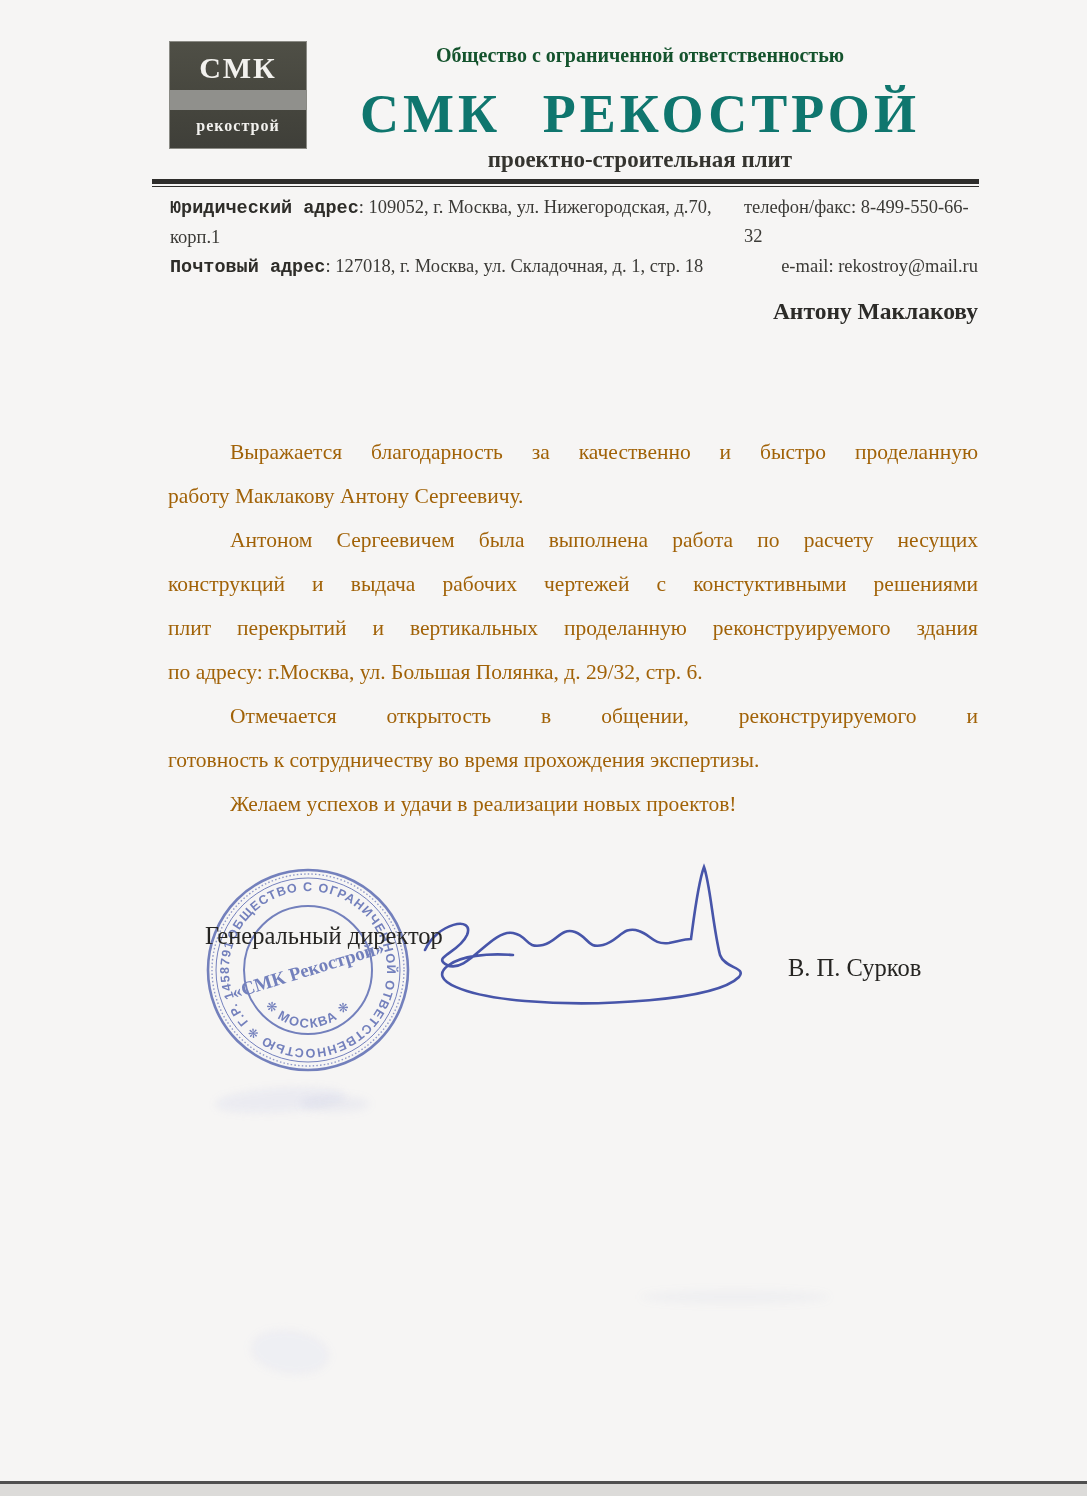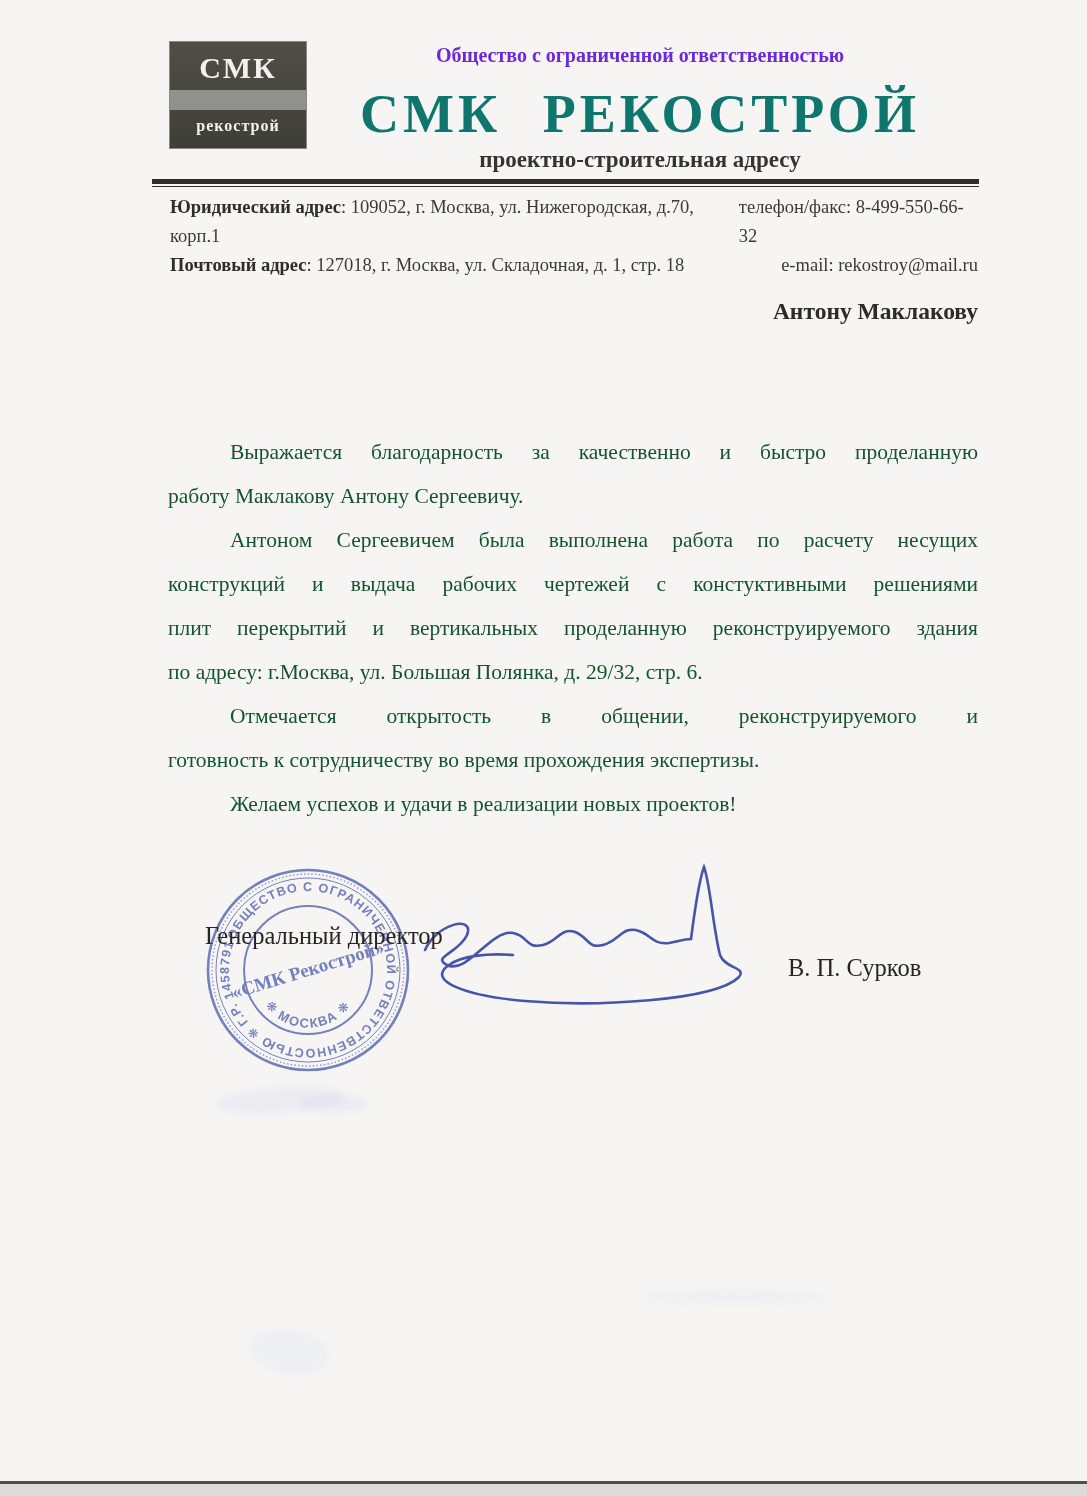--- a/index.html
+++ b/index.html
@@ -24,45 +24,45 @@
     color:#f2f1ee;font-weight:bold;font-size:30px;letter-spacing:2px;
     margin-top:6px;line-height:40px;
   }
   .logo-band{
     width:136px;height:20px;background:#90908c;margin-top:2px;
   }
   .logo-bottom{
     color:#f2f1ee;font-weight:bold;font-size:16px;letter-spacing:1px;margin-top:7px;
   }
   .head-center{position:absolute;left:310px;top:44px;width:660px;text-align:center;}
-  .org-type{font-size:20px;font-weight:bold;color:#6d28d9;}
+  .org-type{font-size:20px;font-weight:bold;color:#14532d;}
   .company-name{
     margin-top:18px;font-size:54px;font-weight:bold;color:#0f766e;
     letter-spacing:4px;word-spacing:24px;line-height:58px;
   }
   .tagline{margin-top:4px;font-size:23px;font-weight:bold;color:#35342f;}
   
   .rule{position:absolute;left:152px;top:179px;width:827px;}
   .rule-thick{height:5px;background:#2e2d2b;}
   .rule-thin{height:1px;background:#2e2d2b;margin-top:2px;}
   .contacts{
     position:absolute;left:170px;top:193px;width:808px;
     font-size:18.5px;line-height:29px;color:#3b3a36;
   }
   .contact-row{display:flex;justify-content:space-between;}
-  .contact-label{font-weight:bold;color:#2e2d29;}
+  .contact-label{font-weight:bold;color:#2e2d29;font-family:Liberation Mono, monospace;}
   
   .recipient{
     position:absolute;left:168px;top:298px;width:810px;
     text-align:right;font-weight:bold;font-size:23.5px;color:#2c2b28;
   }
   
   .body-text{
     position:absolute;left:168px;top:430px;width:810px;
-    font-size:21.5px;line-height:44px;color:#14532d;
+    font-size:21.5px;line-height:44px;color:#a16207;
   }
   .line{text-align:justify;text-align-last:justify;}
   .line.first{text-indent:62px;}
   .line.last{text-align-last:left;}
   
   .stamp-svg{position:absolute;left:193px;top:855px;opacity:.78;mix-blend-mode:multiply;}
   .signature-svg{position:absolute;left:395px;top:855px;opacity:.92;mix-blend-mode:multiply;}
   .sig-title{
     position:absolute;left:205px;top:922px;font-size:24.5px;color:#262522;z-index:3;
   }
@@ -85,21 +85,21 @@
 
   <div class="logo">
     <div class="logo-top">СМК</div>
     <div class="logo-band"></div>
     <div class="logo-bottom">рекострой</div>
   </div>
 
   <div class="head-center">
     <div class="org-type">Общество с ограниченной ответственностью</div>
     <div class="company-name">СМК РЕКОСТРОЙ</div>
-    <div class="tagline">проектно-строительная адресу</div>
+    <div class="tagline">проектно-строительная плит</div>
   </div>
 
   <div class="rule">
     <div class="rule-thick"></div>
     <div class="rule-thin"></div>
   </div>
 
   <div class="contacts">
     <div class="contact-row">
       <span><span class="contact-label">Юридический адрес</span><span>: 109052, г. Москва, ул. Нижегородская, д.70, корп.1</span></span>

